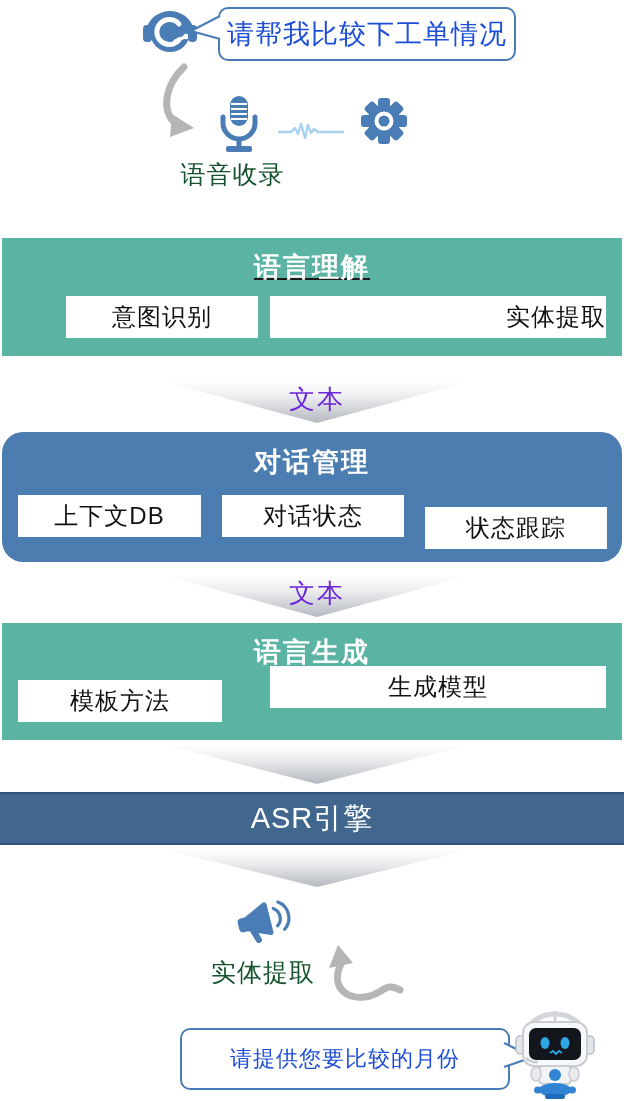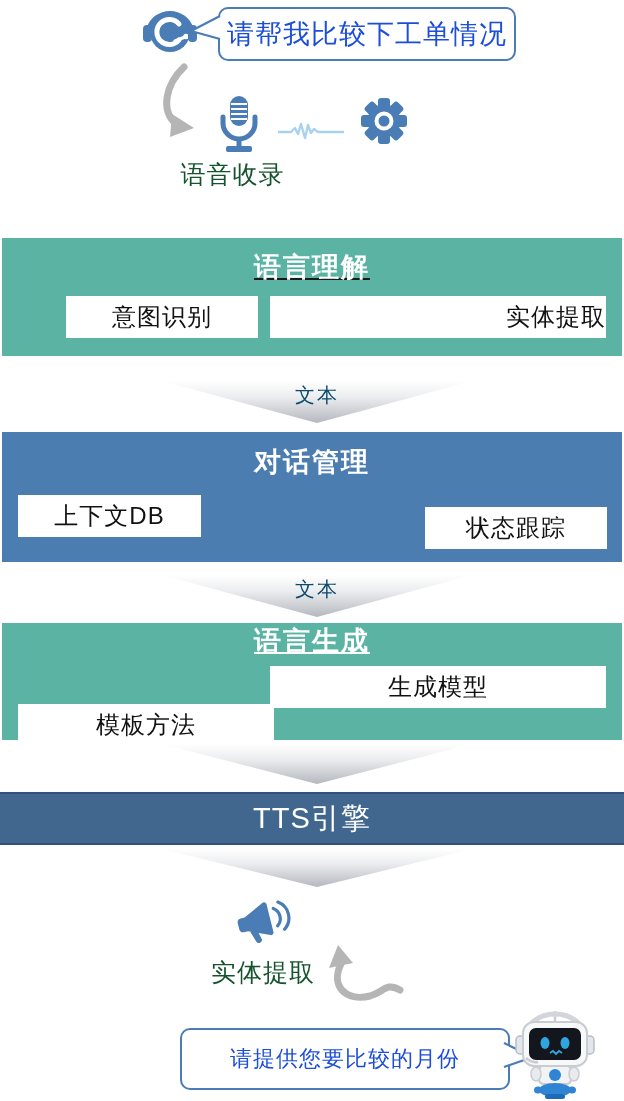--- a/index.html
+++ b/index.html
@@ -15,31 +15,31 @@
     letter-spacing:1px;white-space:nowrap;
   }
   
   .block{position:absolute;left:2px;width:620px;}
   .block-title{width:100%;text-align:center;color:#ffffff;font-weight:bold;font-size:27px;letter-spacing:2px;}
   .box{
     position:absolute;height:42px;background:#ffffff;display:flex;align-items:center;justify-content:center;
     font-size:24px;color:#111;letter-spacing:1px;
   }
   .teal{background:#5bb4a3;}
-  .blue{background:#4b7db0;}
+  .blue{background:#4b7db0;border-radius:21px;}
   
   .chev-wrap{position:absolute;left:162px;width:310px;}
   .chev{
     position:absolute;left:0;top:0;width:100%;height:100%;
     clip-path:polygon(0 0,100% 0,50% 100%);
     background:linear-gradient(180deg,#ffffff 0%,#ecedef 38%,#b4b8bf 100%);
   }
   .chev-label{
     position:absolute;left:0;top:1px;width:100%;text-align:center;
-    font-size:20px;color:#0c4a6e;letter-spacing:2px;
+    font-size:26px;color:#6d28d9;letter-spacing:2px;
   }
   .stage-label{position:absolute;text-align:center;font-size:25px;color:#14532d;letter-spacing:1px;}
   
   .tts-band{
     position:absolute;left:0;top:792px;width:624px;height:53px;background:#41678f;
     border-top:2px solid #31517a;border-bottom:2px solid #31517a;box-sizing:border-box;
     display:flex;align-items:center;justify-content:center;
     color:#ffffff;font-size:29px;letter-spacing:1px;
   }
 </style>
@@ -113,46 +113,49 @@
   <div class="chev-wrap" style="top:381px;height:42px;">
     <div class="chev"></div>
     <div class="chev-label">文本</div>
   </div>
 
   <div class="block blue" style="top:432px;height:130px;">
     <div class="block-title" style="padding-top:12px;">对话管理</div>
     <div class="box" style="left:16px;top:63px;width:183px;">
       <span>上下文DB</span>
     </div>
+    <div class="box" style="left:220px;top:63px;width:182px;">
+      <span>对话状态</span>
+    </div>
     <div class="box" style="left:423px;top:63px;width:182px;margin-top:12px;">
       <span>状态跟踪</span>
     </div>
   </div>
 
   <div class="chev-wrap" style="top:575px;height:42px;">
     <div class="chev"></div>
     <div class="chev-label">文本</div>
   </div>
 
   <div class="block teal" style="top:623px;height:117px;">
-    <div class="block-title" style="text-decoration:underline;">语言生成</div>
-    <div class="box" style="left:16px;top:57px;width:256px;margin-top:24px;">
+    <div class="block-title" style="padding-top:11px;">语言生成</div>
+    <div class="box" style="left:16px;top:57px;width:204px;">
       <span>模板方法</span>
     </div>
     <div class="box" style="left:268px;top:43px;width:336px;">
       <span>生成模型</span>
     </div>
   </div>
 
   <div class="chev-wrap" style="top:744px;height:40px;">
     <div class="chev"></div>
   </div>
 
   <div class="tts-band">
-    <span>TTS引擎</span>
+    <span>ASR引擎</span>
   </div>
 
   <div class="chev-wrap" style="top:849px;height:38px;">
     <div class="chev"></div>
   </div>
 
   <svg class="abs" style="left:237px;top:898px;" width="54" height="46" viewBox="0 0 54 46">
     <g transform="rotate(-14 27 23)" fill="#4a7cb5">
       <path d="M5,15 h4 L30,5 a2.5,2.5 0 0 1 3.5,2.3 V36 a2.5,2.5 0 0 1 -3.5,2.3 L9,29 H5 a4,4 0 0 1 -4,-4 v-6 a4,4 0 0 1 4,-4 Z"></path>
       <path d="M11,30 l3.5,11 a3,3 0 0 0 5.8,-1.8 L18,30 Z"></path>

